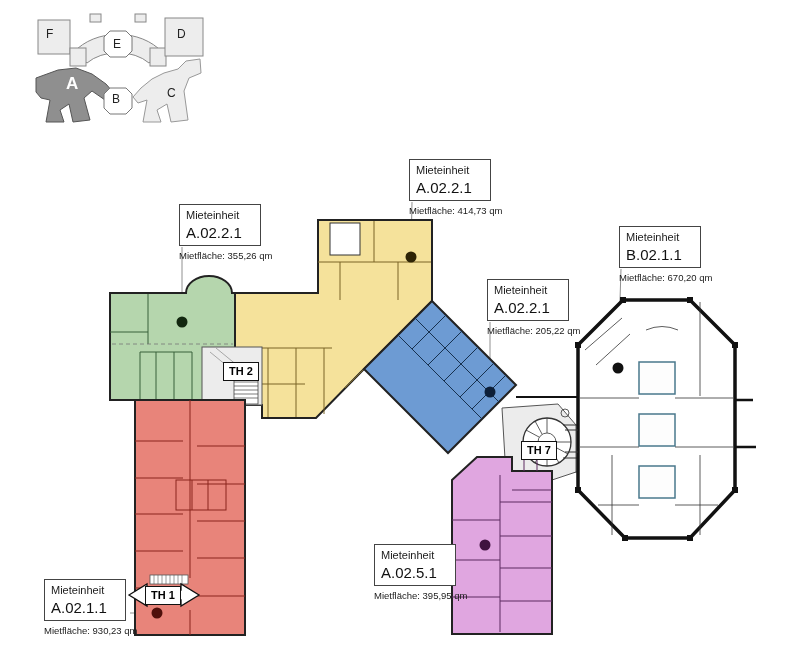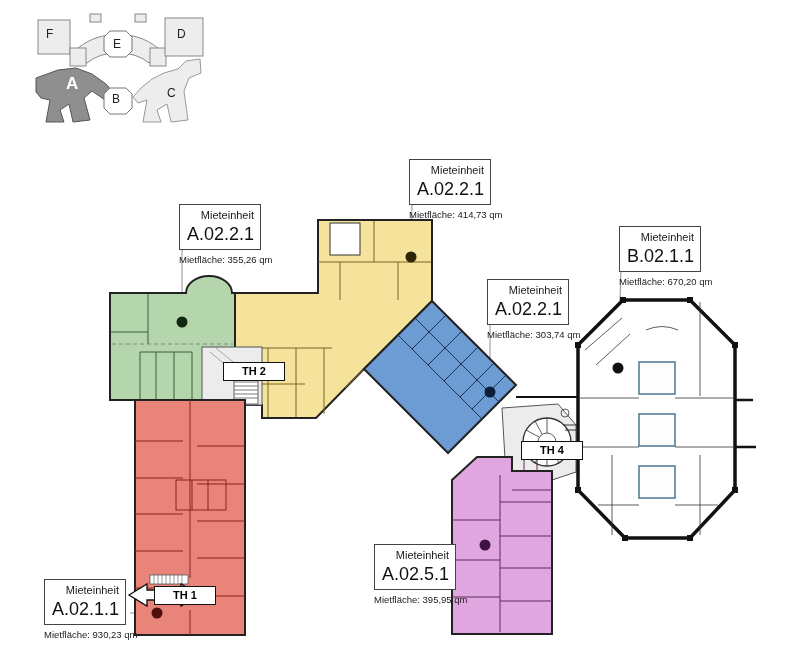--- a/index.html
+++ b/index.html
@@ -1,26 +1,26 @@
 <!DOCTYPE html>
 <html><head>
 <meta charset="utf-8">
 <style>
   html,body{margin:0;padding:0;background:#fff;}
   #canvas{position:relative;width:800px;height:662px;background:#fff;overflow:hidden;
           font-family:"Liberation Sans",sans-serif;}
   #plan-svg{position:absolute;left:0;top:0;}
-  .unit-label{position:absolute;display:flex;flex-direction:column;gap:4px;text-align:right;}
+  .unit-label{position:absolute;display:flex;flex-direction:column;gap:4px;}
   .label-box{background:#fff;border:1px solid #444;padding:3px 6px;display:inline-block;
              min-width:68px;width:max-content;}
   .label-title{display:block;font-size:11px;color:#1a1a1a;line-height:1.35;}
-  .label-code{display:block;font-size:18px;color:#111;line-height:1.3;}
+  .label-code{display:block;font-size:15px;color:#111;line-height:1.3;}
   .label-area{font-size:9.5px;color:#1a1a1a;white-space:nowrap;}
   .th-label{position:absolute;background:#fff;border:1.5px solid #111;color:#000;
-            font-weight:bold;font-size:11px;line-height:1;padding:3px 18px;white-space:nowrap;}
+            font-weight:bold;font-size:11px;line-height:1;padding:3px 5px;white-space:nowrap;}
   .kp-letter{position:absolute;font-size:12px;color:#222;}
   .kp-letter.big{font-size:17px;font-weight:bold;color:#fff;}
 </style>
 </head>
 <body>
 
 <div id="canvas">
 
 <svg id="plan-svg" width="800" height="662" viewBox="0 0 800 662">
 
@@ -193,21 +193,21 @@
       <span class="label-code">A.02.2.1</span>
     </div>
     <div class="label-area">Mietfläche: 414,73 qm</div>
   </div>
 
   <div class="unit-label" style="left:487px;top:279px;">
     <div class="label-box">
       <span class="label-title">Mieteinheit</span>
       <span class="label-code">A.02.2.1</span>
     </div>
-    <div class="label-area">Mietfläche: 303,74 qm</div>
+    <div class="label-area">Mietfläche: 205,22 qm</div>
   </div>
 
   <div class="unit-label" style="left:619px;top:226px;">
     <div class="label-box">
       <span class="label-title">Mieteinheit</span>
       <span class="label-code">B.02.1.1</span>
     </div>
     <div class="label-area">Mietfläche: 670,20 qm</div>
   </div>
 
@@ -220,17 +220,17 @@
   </div>
 
   <div class="unit-label" style="left:374px;top:544px;">
     <div class="label-box">
       <span class="label-title">Mieteinheit</span>
       <span class="label-code">A.02.5.1</span>
     </div>
     <div class="label-area">Mietfläche: 395,95 qm</div>
   </div>
 
-  <div class="th-label" style="left:154px;top:586px;">TH 1</div>
+  <div class="th-label" style="left:145px;top:586px;">TH 1</div>
   <div class="th-label" style="left:223px;top:362px;">TH 2</div>
-  <div class="th-label" style="left:521px;top:441px;">TH 4</div>
+  <div class="th-label" style="left:521px;top:441px;">TH 7</div>
 
 </div>
 
 </body></html>

